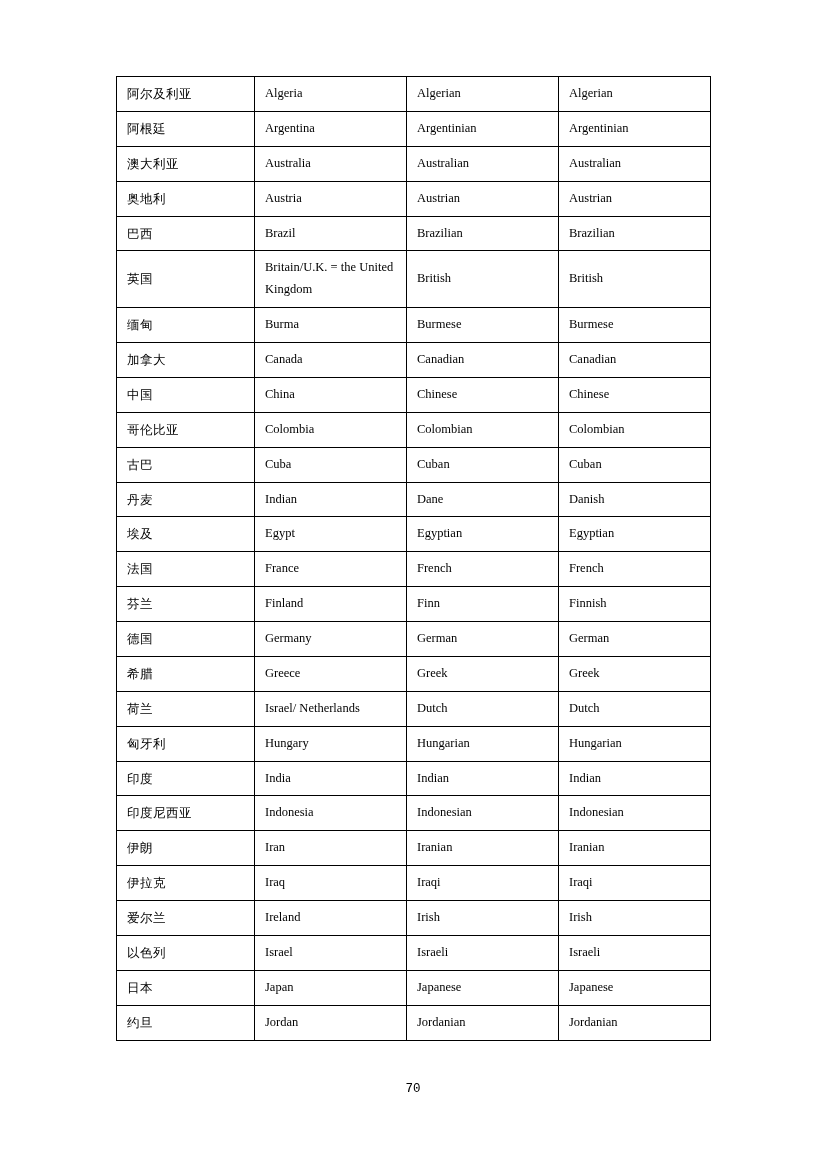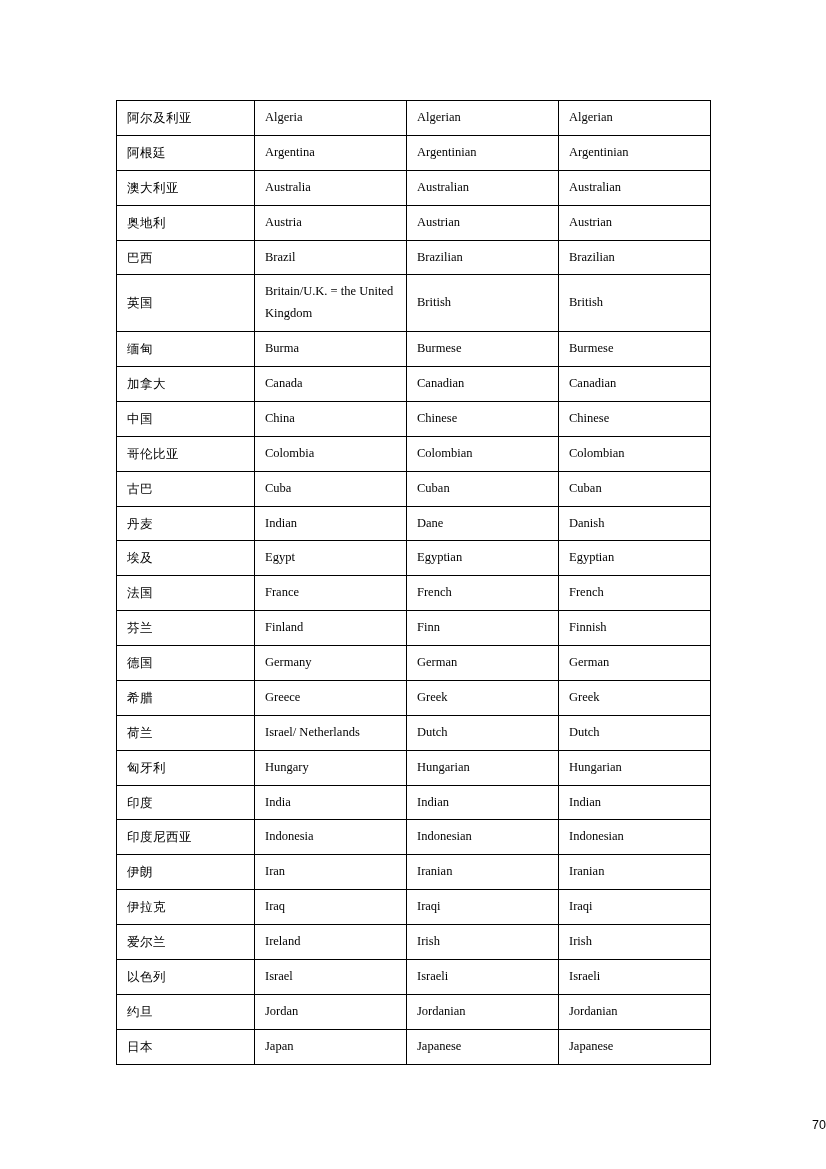--- a/index.html
+++ b/index.html
@@ -11,21 +11,21 @@
     width: 826px;
     height: 1169px;
     font-family: "Liberation Serif", serif;
     color: #000000;
     position: relative;
   }
   .page {
     box-sizing: border-box;
     width: 826px;
     height: 1026px;
-    padding: 100px 116px 0 116px;
+    padding: 76px 116px 0 116px;
     position: relative;
   }
   table.vocab {
     border-collapse: collapse;
     width: 594px;
     table-layout: fixed;
   }
   table.vocab td {
     border: 1px solid #000000;
     vertical-align: middle;
@@ -45,24 +45,23 @@
   }
   td.en {
     font-family: "Liberation Serif", serif;
     font-size: 13px;
   }
   .page-number {
     position: absolute;
     left: 0;
     right: 0;
     top: 1082px;
-    text-align: right;
-    font-family: Liberation Sans, sans-serif;
+    text-align: center;
+    font-family: Liberation Mono, monospace;
     font-size: 12.5px;
-    margin-top: 36px;
   }
 </style>
 </head>
 <body>
 
 <div class="page">
 
   <table class="vocab">
     <colgroup>
       <col class="c-zh">
@@ -215,28 +214,28 @@
         <td class="en">Irish</td>
         <td class="en">Irish</td>
       </tr>
       <tr>
         <td class="zh">以色列</td>
         <td class="en">Israel</td>
         <td class="en">Israeli</td>
         <td class="en">Israeli</td>
       </tr>
       <tr>
+        <td class="zh">日本</td>
+        <td class="en">Japan</td>
+        <td class="en">Japanese</td>
+        <td class="en">Japanese</td>
+      </tr>
+      <tr>
         <td class="zh">约旦</td>
         <td class="en">Jordan</td>
         <td class="en">Jordanian</td>
         <td class="en">Jordanian</td>
       </tr>
-      <tr>
-        <td class="zh">日本</td>
-        <td class="en">Japan</td>
-        <td class="en">Japanese</td>
-        <td class="en">Japanese</td>
-      </tr>
     </tbody>
   </table>
 
   <div class="page-number">70</div>
 </div>
 
 </body></html>

